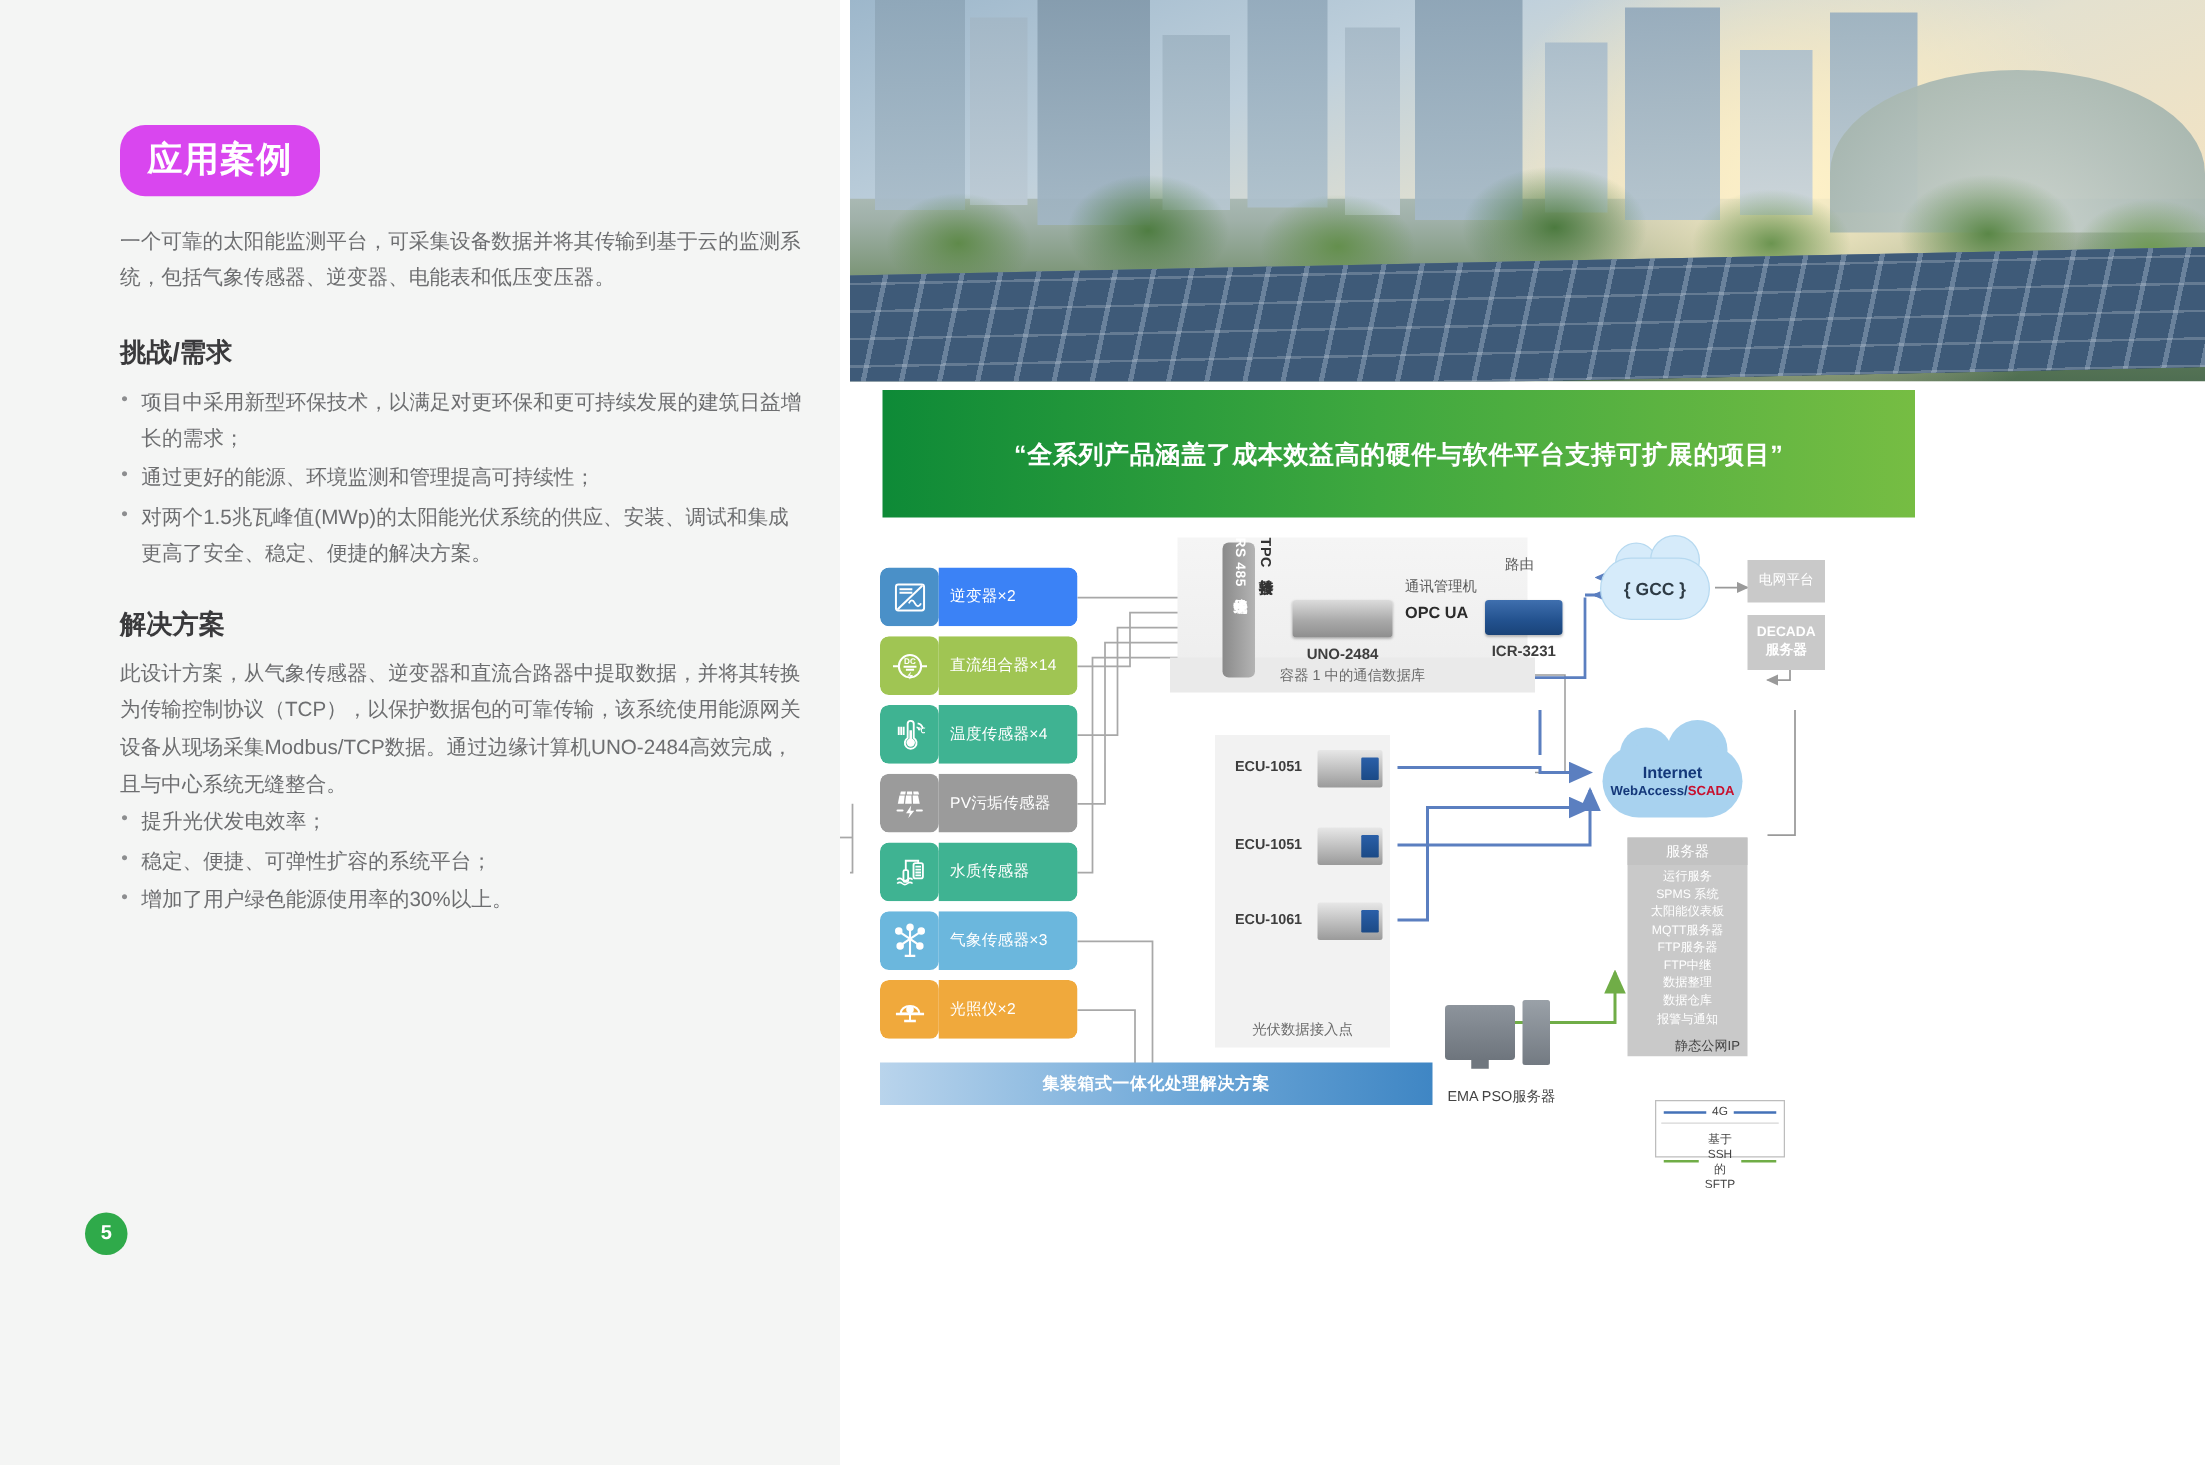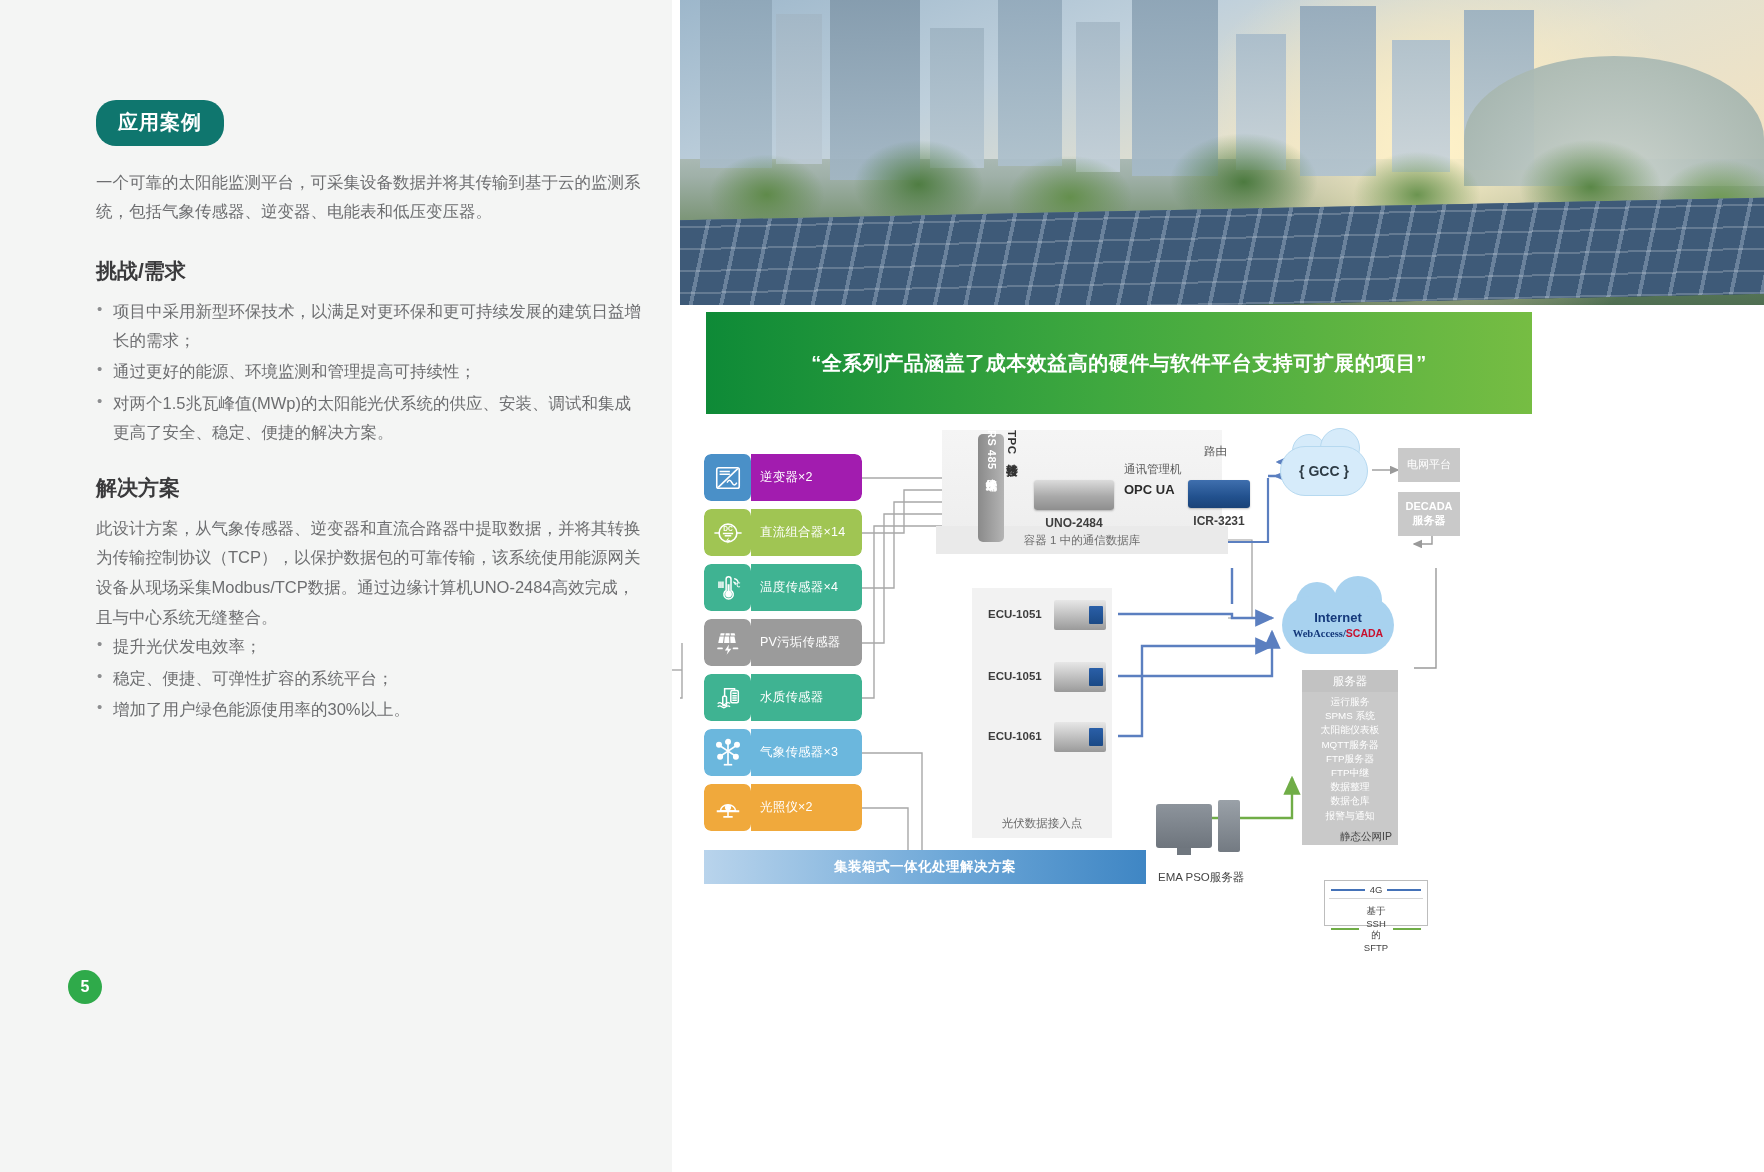--- a/index.html
+++ b/index.html
@@ -18,23 +18,23 @@
   .left-col {
     width: 672px; height: 1172px;
     background: #f4f5f4;
     position: relative;
     flex: 0 0 672px;
   }
   .left-inner { padding: 100px 30px 0 96px; }
 
   .badge {
     display: inline-block;
-    background: #0f766e;
+    background: #d946ef;
     color: #fff;
-    font-size: 20px;
+    font-size: 28px;
     font-weight: bold;
     letter-spacing: 1px;
     padding: 9px 22px 10px 22px;
     border-radius: 20px;
     margin-bottom: 22px;
   }
 
   .headline {
     color: #2faa4a;
     font-size: 43px;
@@ -284,21 +284,21 @@
 
   .cloud-net { position:absolute; left: 610px; top: 178px; width: 112px; height: 58px; }
   .cloud-net .c-body{
     position:absolute; inset:0;
     background:#a8d2ef; border-radius: 50px;
   }
   .cloud-net .bump1{ position:absolute; left:14px; top:-14px; width:42px;height:42px;background:#a8d2ef;border-radius:50%;}
   .cloud-net .bump2{ position:absolute; left:52px; top:-20px; width:48px;height:48px;background:#a8d2ef;border-radius:50%;}
   .cloud-net .t1 { position:absolute; left:0; right:0; top:14px; text-align:center; font-size:13px; font-weight:bold; color:#14387a; z-index:3;}
   .cloud-net .t2 { position:absolute; left:0; right:0; top:31px; text-align:center; font-size:10.5px; font-weight:bold; z-index:3;}
-  .cloud-net .t2 .w{color:#14387a;font-family:Liberation Serif, serif;} .cloud-net .t2 .s{color:#c8102e;}
+  .cloud-net .t2 .w{color:#14387a;} .cloud-net .t2 .s{color:#c8102e;}
 
   
   .gray-box {
     position:absolute;
     background:#c9c9c9; color:#fff;
     font-size: 11px; text-align:center;
     display:flex; align-items:center; justify-content:center;
     line-height:1.25;
   }
   .server-stack {
@@ -464,21 +464,21 @@
         <div class="chip">
           <div class="ic" style="background:#4a90c8">
             <svg viewBox="0 0 32 32" fill="none" stroke="#fff" stroke-width="1.7">
               <rect x="4" y="5" width="24" height="22" rx="2"></rect>
               <line x1="7" y1="9" x2="18" y2="9"></line>
                 <line x1="7" y1="12" x2="18" y2="12"></line>
               <line x1="5.5" y1="26" x2="26.5" y2="6"></line>
               <path d="M15 21 q2.6 -5 5.2 0 q2.6 5 5.2 0" stroke-width="1.6"></path>
             </svg>
           </div>
-          <div class="lbl" style="background:#a21caf">逆变器×2</div>
+          <div class="lbl" style="background:#3b82f6">逆变器×2</div>
         </div>
 
         <div class="chip">
           <div class="ic" style="background:#a0c553">
             <svg viewBox="0 0 32 32" fill="none" stroke="#fff" stroke-width="1.7">
               <circle cx="16" cy="16" r="9.5"></circle>
               <line x1="1.5" y1="16" x2="6.5" y2="16"></line>
                 <line x1="25.5" y1="16" x2="30.5" y2="16"></line>
               <text x="16" y="14" font-size="7" font-weight="bold" fill="#fff" stroke="none" text-anchor="middle" font-family="Liberation Sans, sans-serif">DC</text>
               <line x1="10.5" y1="16.5" x2="21.5" y2="16.5"></line>

